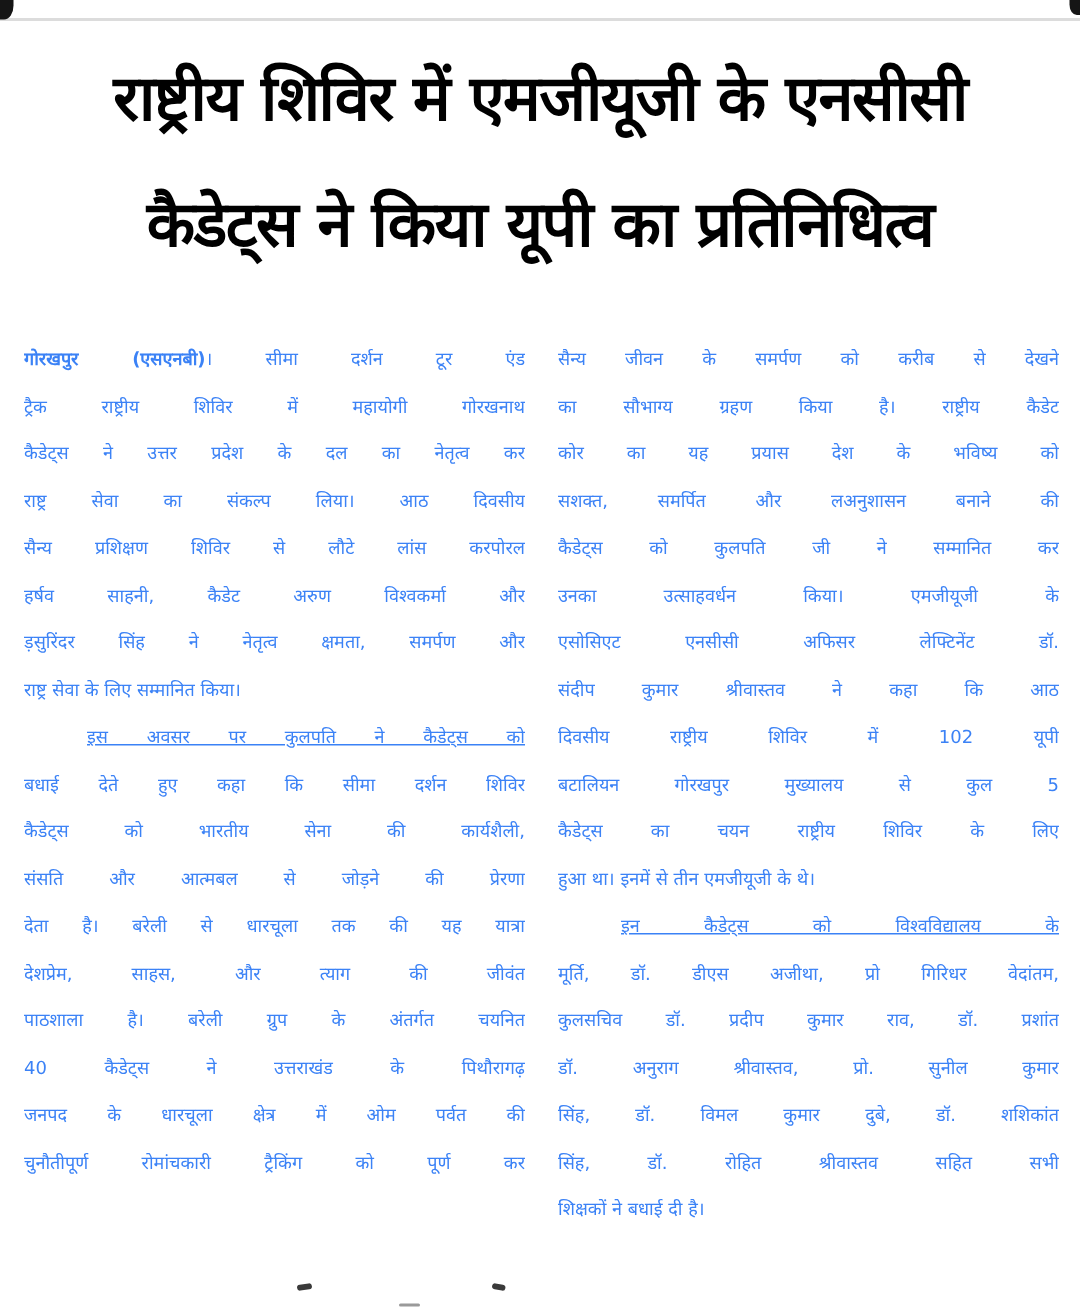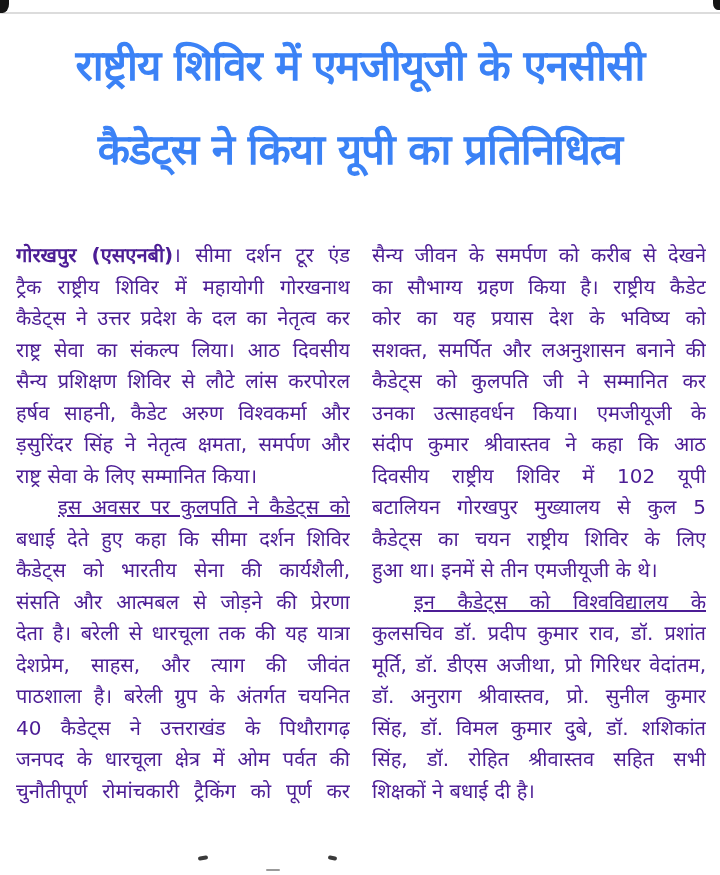--- a/index.html
+++ b/index.html
@@ -37,38 +37,37 @@
     border-radius: 0 0 0 70%;
   }
   .headline {
     position: absolute;
     left: 10px; top: 24px;
     width: 700px;
     text-align: center;
     font-weight: bold;
     font-size: 42px;
     line-height: 84px;
-    color: #3b82f6;
+    color: #000000;
     letter-spacing: -1px;
     white-space: nowrap;
   }
   .columns {
     position: absolute;
     top: 224px;
     left: 16px;
     width: 690px;
     display: flex;
     gap: 22px;
   }
   .col {
     width: 334px;
-    font-size: 20px;
+    font-size: 12px;
     line-height: 31.5px;
-    color: #4c1d95;
-    margin-top: 16px;
+    color: #3b82f6;
   }
   .line {
     text-align: justify;
     text-align-last: justify;
     height: 31.5px;
     overflow: hidden;
     white-space: nowrap;
   }
   .line.para-end { text-align-last: left; }
   .line.indent { padding-left: 42px; text-decoration: underline; }
@@ -119,28 +118,29 @@
     </div>
 
     <div class="col">
       <div>
           <div class="line">सैन्य जीवन के समर्पण को करीब से देखने</div>
           <div class="line">का सौभाग्य ग्रहण किया है। राष्ट्रीय कैडेट</div>
           <div class="line">कोर का यह प्रयास देश के भविष्य को</div>
           <div class="line">सशक्त, समर्पित और लअनुशासन बनाने की</div>
           <div class="line">कैडेट्स को कुलपति जी ने सम्मानित कर</div>
           <div class="line">उनका उत्साहवर्धन किया। एमजीयूजी के</div>
+          <div class="line">एसोसिएट एनसीसी अफिसर लेफ्टिनेंट डॉ.</div>
           <div class="line">संदीप कुमार श्रीवास्तव ने कहा कि आठ</div>
           <div class="line">दिवसीय राष्ट्रीय शिविर में 102 यूपी</div>
           <div class="line">बटालियन गोरखपुर मुख्यालय से कुल 5</div>
           <div class="line">कैडेट्स का चयन राष्ट्रीय शिविर के लिए</div>
           <div class="line para-end">हुआ था। इनमें से तीन एमजीयूजी के थे।</div>
           <div class="line indent">इन कैडेट्स को विश्वविद्यालय के</div>
+          <div class="line">मूर्ति, डॉ. डीएस अजीथा, प्रो गिरिधर वेदांतम,</div>
           <div class="line">कुलसचिव डॉ. प्रदीप कुमार राव, डॉ. प्रशांत</div>
-          <div class="line">मूर्ति, डॉ. डीएस अजीथा, प्रो गिरिधर वेदांतम,</div>
           <div class="line">डॉ. अनुराग श्रीवास्तव, प्रो. सुनील कुमार</div>
           <div class="line">सिंह, डॉ. विमल कुमार दुबे, डॉ. शशिकांत</div>
           <div class="line">सिंह, डॉ. रोहित श्रीवास्तव सहित सभी</div>
           <div class="line para-end">शिक्षकों ने बधाई दी है।</div>
         </div>
     </div>
 
   </div>
 
   <div class="speck speck1"></div>

